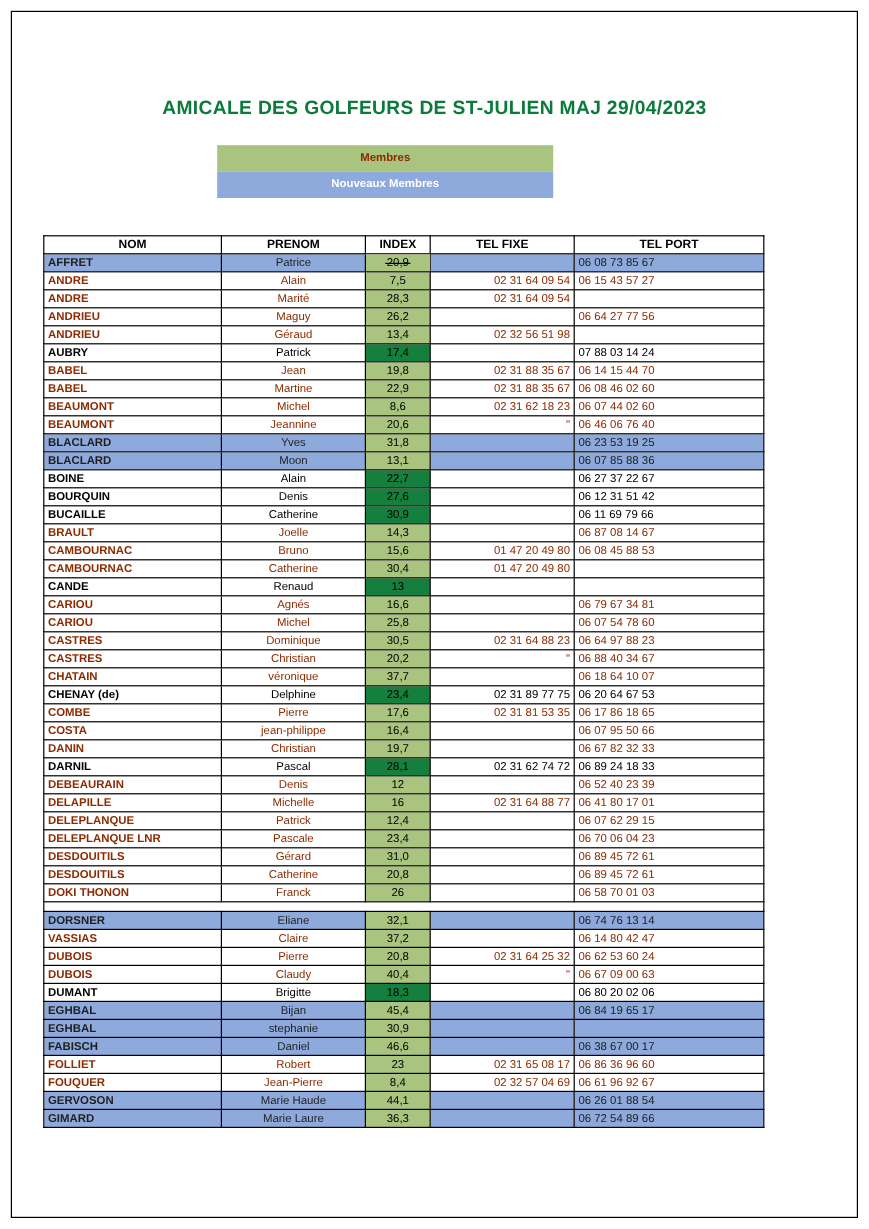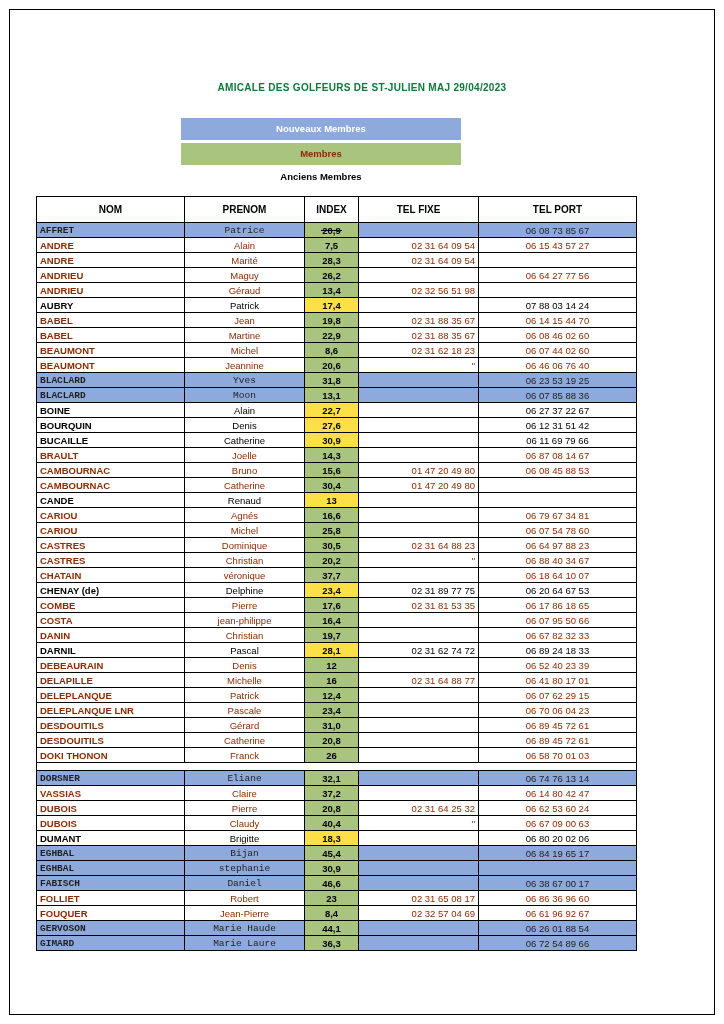--- a/index.html
+++ b/index.html
@@ -29,21 +29,21 @@
     height: 1006px;
     border: 1px solid #000;
     box-sizing: border-box;
   }
   .doc-title {
     position: absolute;
     left: 0;
     top: 82px;
     width: 724px;
     text-align: center;
-    font-size: 10px;
+    font-size: 16px;
     font-weight: bold;
     color: #0b7a3b;
     letter-spacing: 0.3px;
   }
   .legend {
     position: absolute;
     left: 181px;
     top: 118px;
     width: 280px;
   }
@@ -84,44 +84,44 @@
     height: 15px;
     padding: 0 3px;
     box-sizing: border-box;
     white-space: nowrap;
     overflow: hidden;
   }
   table.members th {
     font-weight: bold;
     font-size: 10px;
     background: #ffffff;
-    height: 26px;
+    height: 15px;
   }
   col.c-nom { width: 148px; }
   col.c-prenom { width: 120px; }
   col.c-index { width: 54px; }
   col.c-fixe { width: 120px; }
   col.c-port { width: 158px; }
 
   td.nom { text-align: left; font-weight: bold; }
   td.prenom { text-align: center; }
-  td.index { text-align: center; font-weight: bold; background: #a9c47f; }
+  td.index { text-align: center; font-weight: normal; background: #a9c47f; }
   td.fixe { text-align: right; }
-  td.port { text-align: center; }
+  td.port { }
 
   
   tr.r-new td { background: #8ea9db; }
-  tr.r-new td.nom, tr.r-new td.prenom { color: #1f1f1f; font-family: Liberation Mono, monospace; }
+  tr.r-new td.nom, tr.r-new td.prenom { color: #1f1f1f; }
   tr.r-new td.index { background: #a9c47f; color: #000; }
 
   tr.r-mem td { background: #ffffff; color: #8b2b00; }
   tr.r-mem td.index { background: #a9c47f; color: #000; }
 
   tr.r-old td { background: #ffffff; color: #000; }
-  tr.r-old td.index { background: #fde047; color: #000; }
+  tr.r-old td.index { background: #15803d; color: #000; }
 
   tr.r-new td.fixe, tr.r-new td.port { color: #1f1f1f; }
 
   td.empty { background: #ffffff; }
   tr.r-new td.empty { background: #8ea9db; }
 
   td.strike-val { position: relative; }
   td.strike-val .sv {
     position: relative;
     display: inline-block;
@@ -144,23 +144,22 @@
 </style>
 </head>
 <body>
 
 <div class="page">
   <div class="page-frame"></div>
 
   <div class="doc-title">AMICALE DES GOLFEURS DE ST-JULIEN MAJ 29/04/2023</div>
 
   <div class="legend">
+    <div class="legend-band legend-mem">Membres</div>
     <div class="legend-band legend-new">Nouveaux Membres</div>
-    <div class="legend-band legend-mem">Membres</div>
-    <div class="legend-old">Anciens Membres</div>
   </div>
 
   <table class="members">
     <colgroup>
       <col class="c-nom">
         <col class="c-prenom">
         <col class="c-index">
         <col class="c-fixe">
         <col class="c-port">
     </colgroup>

